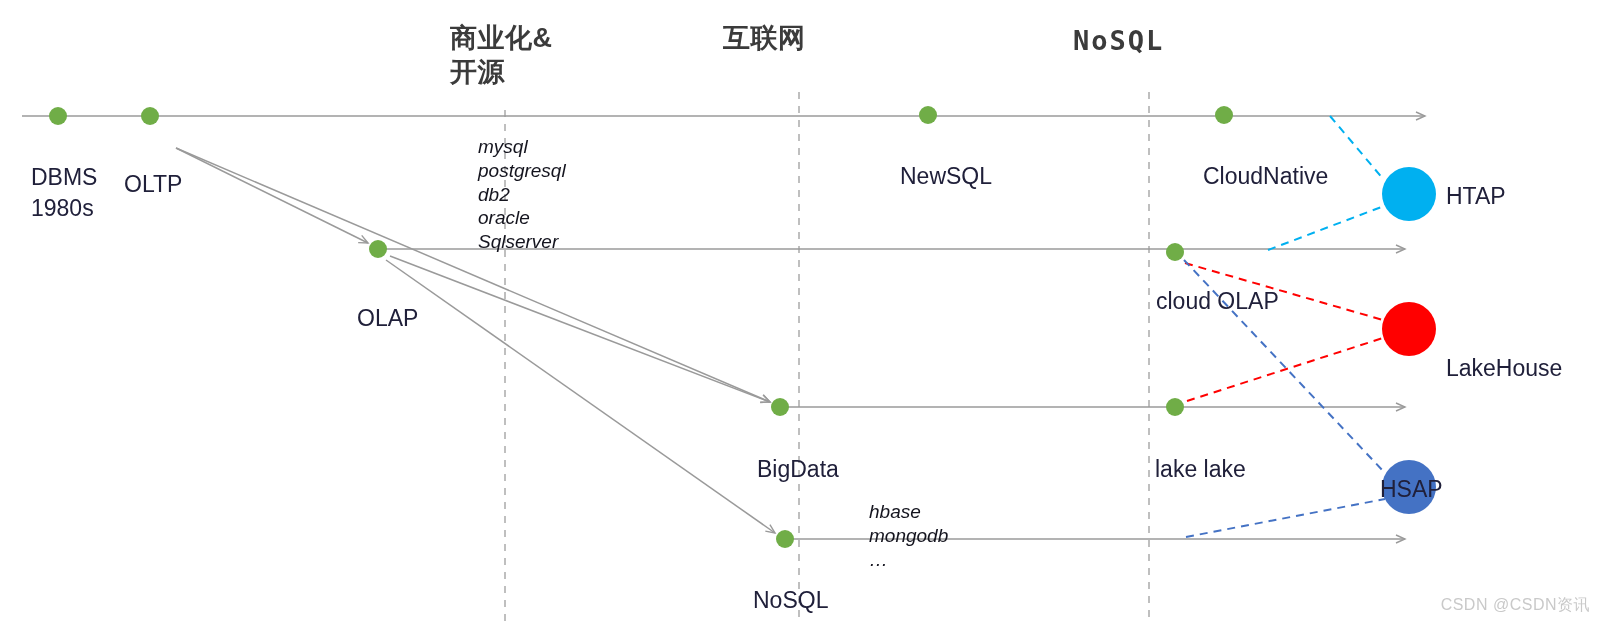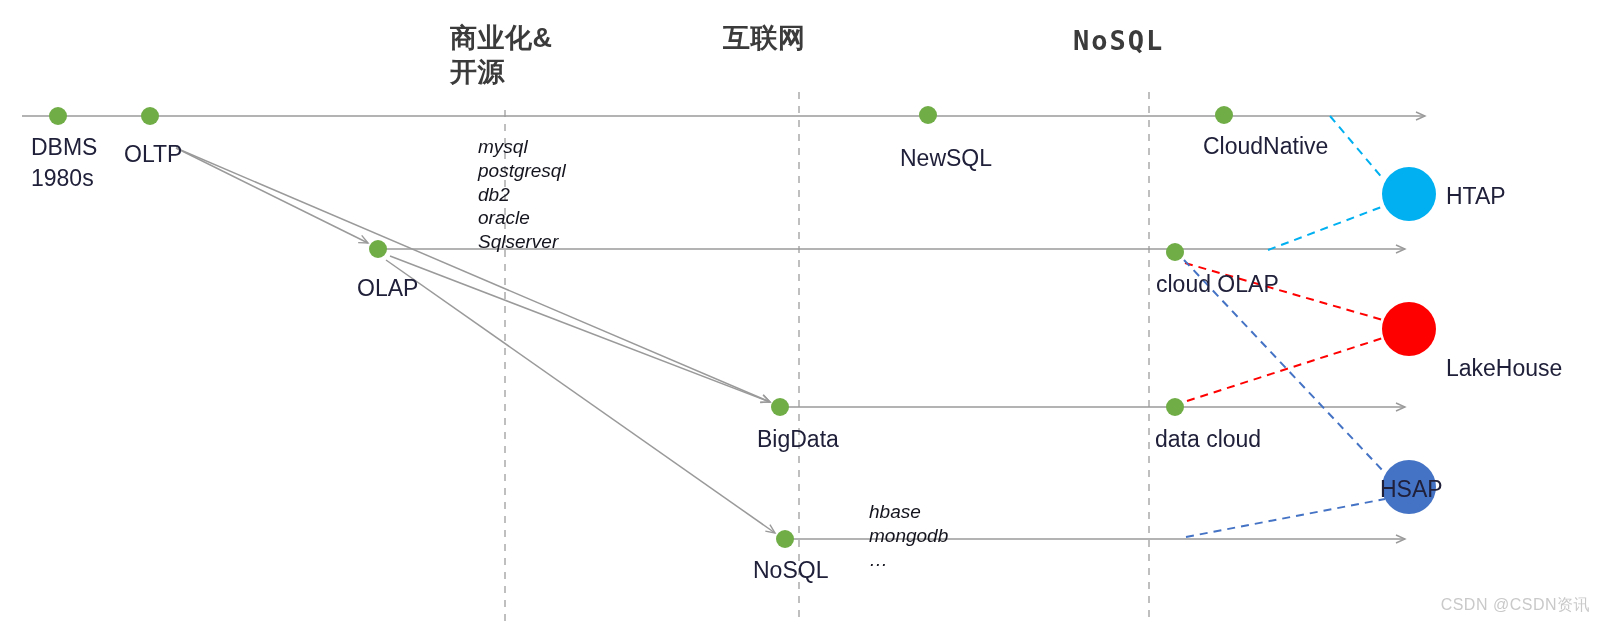--- a/index.html
+++ b/index.html
@@ -11,21 +11,21 @@
   #stage{position:absolute;inset:0;width:1600px;height:624px;text-decoration:underline;}
   svg.layer{position:absolute;left:0;top:0;width:1600px;height:624px;pointer-events:none;}
 
   .era-label{
     position:absolute;font-size:27px;font-weight:700;color:#3b3b3b;
     letter-spacing:.5px;line-height:1.25;white-space:pre-line;
   }
   .era-label.mono{font-family:"DejaVu Sans Mono","Liberation Mono",monospace;font-weight:700;letter-spacing:2px;}
 
   .node-label{
-    position:absolute;font-size:23px;color:#20203a;white-space:pre-line;line-height:1.35;
+    position:absolute;font-size:23px;color:#20203a;white-space:pre-line;line-height:1.35;margin-top:30px;
   }
   .tech-list{
     position:absolute;font-size:19px;font-style:italic;color:#14141e;line-height:1.25;
     white-space:pre-line;
   }
   .pill-label{position:absolute;font-size:23px;color:#20203a;}
   .watermark{
     position:absolute;font-size:16px;color:#c9c9c9;letter-spacing:.5px;
   }
 </style>
@@ -86,26 +86,26 @@
   <div id="era-labels">
       <div class="era-label" style="left: 450px; top: 22px;">商业化&amp;
 开源</div>
       <div class="era-label" style="left: 723px; top: 22px;">互联网</div>
       <div class="era-label mono" style="left: 1073px; top: 24px;">NoSQL</div>
     </div>
   <div id="node-labels">
       <div class="node-label" style="left: 31px; top: 132px;">DBMS
 1980s</div>
       <div class="node-label" style="left: 124px; top: 139px;">OLTP</div>
-      <div class="node-label" style="left: 900px; top: 143px;">NewSQL</div>
+      <div class="node-label" style="left: 900px; top: 131px;">NewSQL</div>
       <div class="node-label" style="left: 1203px; top: 131px;">CloudNative</div>
       <div class="node-label" style="left: 357px; top: 273px;">OLAP</div>
-      <div class="node-label" style="left: 1156px; top: 269px;">cloud OLAP</div>
+      <div class="node-label" style="left: 1156px; top: 256px;">cloud OLAP</div>
       <div class="node-label" style="left: 757px; top: 424px;">BigData</div>
-      <div class="node-label" style="left: 1155px; top: 424px;">data  cloud</div>
+      <div class="node-label" style="left: 1155px; top: 424px;">lake  lake</div>
       <div class="node-label" style="left: 753px; top: 555px; text-align: right;">NoSQL</div>
     </div>
   <div id="tech-lists">
       <div class="tech-list" style="left: 478px; top: 135px;">mysql
 postgresql
 db2
 oracle
 Sqlserver</div>
       <div class="tech-list" style="left: 869px; top: 500px;">hbase
 mongodb

